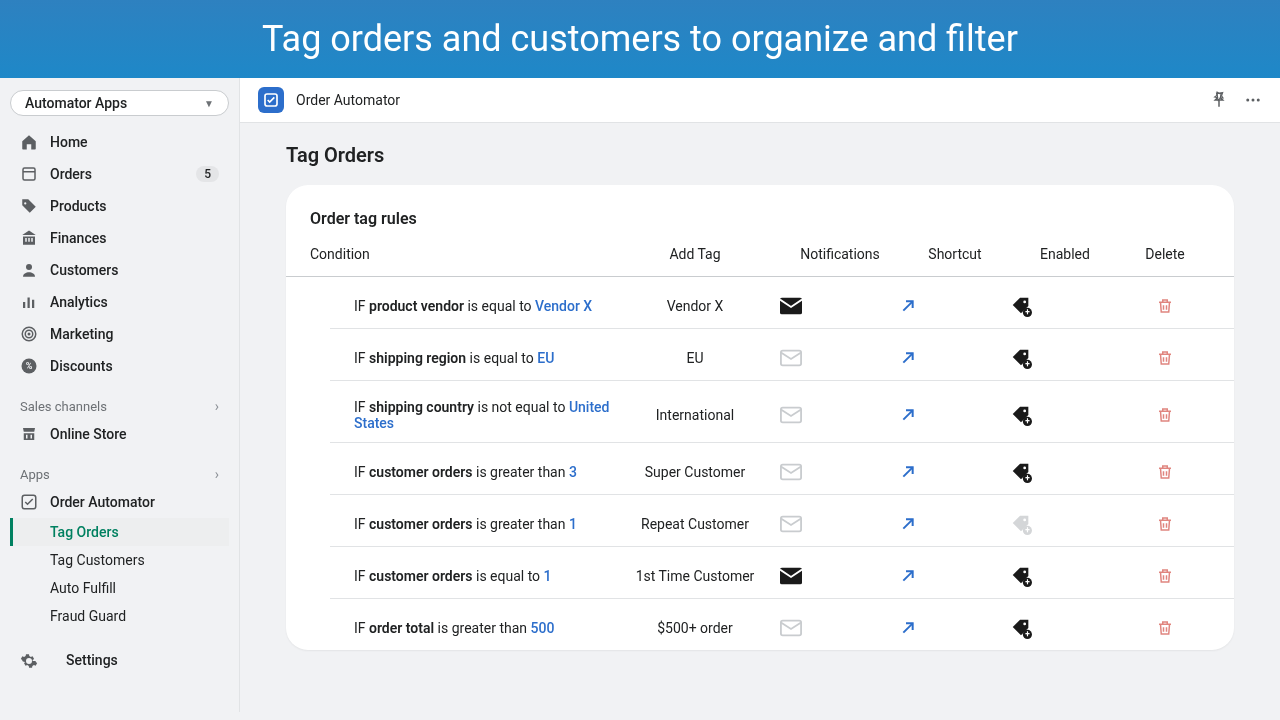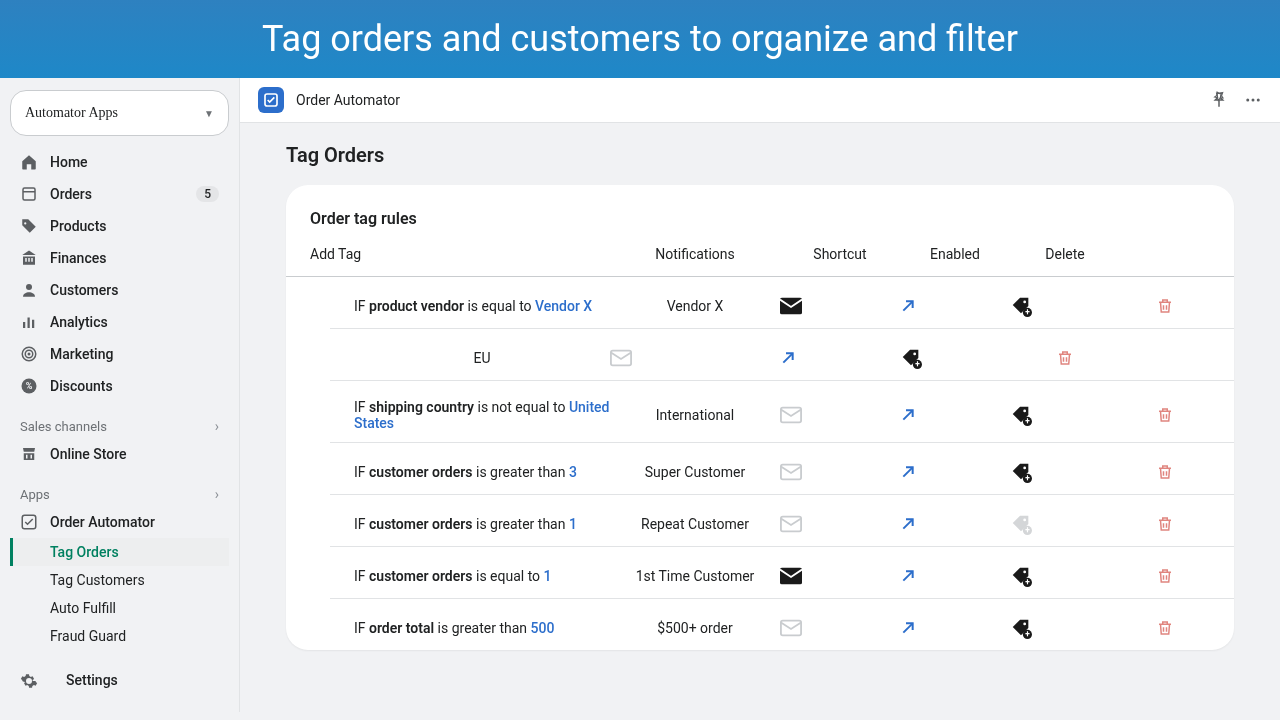--- a/index.html
+++ b/index.html
@@ -4,21 +4,21 @@
 <style>
 * { box-sizing: border-box; margin: 0; padding: 0; }
 body { font-family: -apple-system, BlinkMacSystemFont, "Segoe UI", Roboto, sans-serif; background: #f1f2f4; color: #202223; }
 
 .banner { background: linear-gradient(to bottom, #2e81c0, #1e88c8); color: #fff; text-align: center; padding: 18px 0; font-size: 36px; font-weight: 400; }
 
 .layout { display: flex; height: calc(100vh - 86px); }
 
 .sidebar { width: 240px; background: #f1f2f4; border-right: 1px solid #e1e3e5; padding: 12px 10px; overflow-y: auto; }
 
-.app-select { display: flex; align-items: center; justify-content: space-between; background: #fff; border: 1px solid #c9cccf; border-radius: 16px; padding: 14px 14px; font-size: 14px; font-weight: 500; cursor: pointer; margin-bottom: 10px; font-family: Liberation Serif, serif; }
+.app-select { display: flex; align-items: center; justify-content: space-between; background: #fff; border: 1px solid #c9cccf; border-radius: 16px; padding: 4px 14px; font-size: 14px; font-weight: 500; cursor: pointer; margin-bottom: 10px; }
 .app-select .caret { font-size: 10px; color: #6d7175; }
 
 .nav-item { display: flex; align-items: center; padding: 7px 10px; border-radius: 6px; cursor: pointer; font-size: 14px; font-weight: 500; color: #202223; gap: 12px; }
 .nav-item .ico { width: 18px; height: 18px; display: inline-flex; align-items: center; justify-content: center; color: #5c5f62; }
 .nav-item .badge { background: #e4e5e7; border-radius: 10px; padding: 1px 8px; font-size: 12px; margin-left: auto; color: #202223; }
 
 .nav-section { display: flex; align-items: center; justify-content: space-between; padding: 10px 10px 4px; font-size: 13px; color: #6d7175; cursor: pointer; margin-top: 6px; }
 .nav-section .chev { font-size: 14px; color: #8c9196; }
 
 .sub-item { padding: 6px 10px 6px 40px; font-size: 14px; color: #202223; cursor: pointer; border-radius: 0; }
@@ -223,20 +223,21 @@
     </div>
 
     <div class="content">
       <h1 class="page-title">Tag Orders</h1>
 
       <div class="card">
         <div class="card-title">Order tag rules</div>
 
         <div class="rules-table">
           <div class="rules-head">
+            <div style="text-align:left">Condition</div>
             <div>Add Tag</div>
             <div>Notifications</div>
             <div>Shortcut</div>
             <div>Enabled</div>
             <div>Delete</div>
           </div>
           <div id="rules-body">
               <div class="rule-row">
     <div class="condition">
       <span class="if-label">IF </span><span class="field">product vendor</span> <span class="op">is equal to</span> <span class="val">Vendor X</span>
@@ -261,20 +262,23 @@
                     <text x="19" y="22" text-anchor="middle" fill="#fff" font-size="9" font-weight="bold">+</text>
                   </svg>
                 </div>
     <div class="icon-col delete-icon">
                   <svg width="18" height="20" viewBox="0 0 24 24" fill="none" stroke="#e0857f" stroke-width="2">
                     <path d="M4 7h16M9 7V4h6v3M6 7l1 13h10l1-13M10 11v6M14 11v6"></path>
                   </svg>
                 </div>
   </div>
               <div class="rule-row">
+    <div class="condition">
+      <span class="if-label">IF </span><span class="field">shipping region</span> <span class="op">is equal to</span> <span class="val">EU</span>
+    </div>
     <div class="tag-col">EU</div>
     <div class="icon-col">
                   <svg width="22" height="18" viewBox="0 0 24 18" fill="none" stroke="#c9cccf" stroke-width="2">
                     <rect x="1" y="1" width="22" height="16" rx="2"></rect>
                     <path d="M1 3l11 7 11-7"></path>
                   </svg>
                 </div>
     <div class="icon-col">
                   <svg width="16" height="16" viewBox="0 0 24 24" fill="none" stroke="#2c6ecb" stroke-width="3">
                     <path d="M9 5h10v10"></path>

